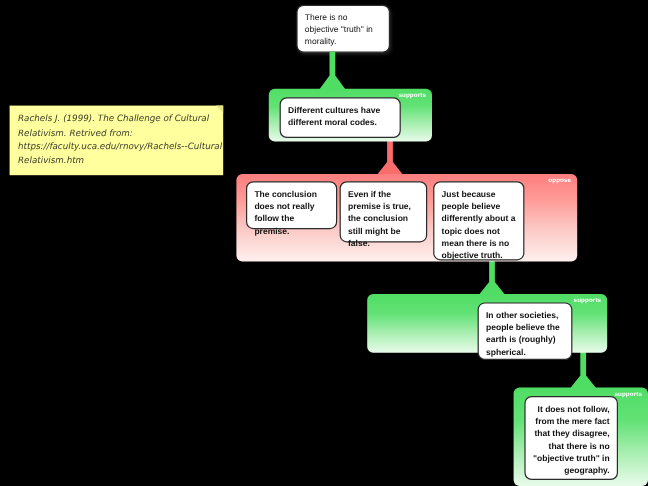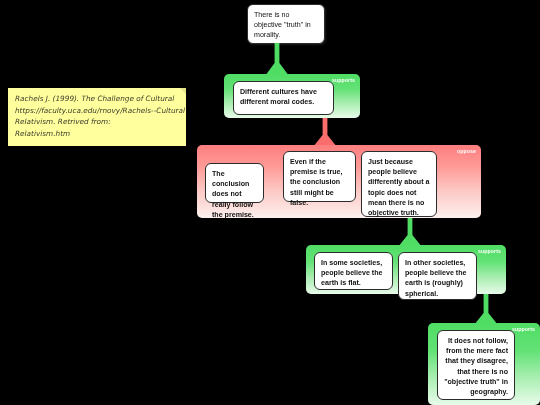--- a/index.html
+++ b/index.html
@@ -120,50 +120,47 @@
     <path d="M10.6 0 H15.4 V21 L25 33 H1 L10.6 21 Z" fill="#4fdd64"></path>
   </svg>
 
   <div class="card floating" style="left:247px; top:4px; width:78px; height:40px;">
     <span>There is no objective "truth" in morality.</span>
   </div>
 
   <div class="sticky" style="left:8px; top:88px; width:178px; height:58px;">
     <span class="fold"></span>
     <div class="sticky-line">Rachels J. (1999). The Challenge of Cultural</div>
+    <div class="sticky-line">Relativism. Retrived from:</div>
     <div class="sticky-line">https://faculty.uca.edu/rnovy/Rachels--Cultural</div>
-    <div class="sticky-line">Relativism. Retrived from:</div>
     <div class="sticky-line">Relativism.htm</div>
   </div>
 
   <div class="panel support" style="left:224px; top:74px; width:136px; height:44px;">
     <span class="panel-label">supports</span>
     <div class="card" style="left:9px; top:7px; width:101px; height:34px;">
       <span>Different cultures have different moral codes.</span>
     </div>
   </div>
 
   <div class="panel oppose" style="left:197px; top:145px; width:284px; height:73px;">
     <span class="panel-label">oppose</span>
-    <div class="card" style="left:8px; top:18px; width:59px; height:40px;">
+    <div class="card" style="left:8px; top:6px; width:76px; height:40px;">
       <span>The conclusion does not really follow the premise.</span>
     </div>
     <div class="card" style="left:164px; top:6px; width:76px; height:66px;">
       <span>Just because people believe differently about a topic does not mean there is no objective truth.</span>
     </div>
     <div class="card" style="left:86px; top:6px; width:73px; height:51px;">
       <span>Even if the premise is true, the conclusion still might be false.</span>
     </div>
   </div>
 
   <div class="panel support" style="left:306px; top:245px; width:200px; height:49px;">
     <span class="panel-label">supports</span>
-    <div class="card" style="left:8px; top:7px; width:79px; height:38px;">
-      <span>In some societies, people believe the earth is flat.</span>
-    </div>
     <div class="card" style="left:92px; top:7px; width:79px; height:48px;">
       <span>In other societies, people believe the earth is (roughly) spherical.</span>
     </div>
   </div>
 
   <div class="panel support" style="left:428px; top:323px; width:112px; height:82px;">
     <span class="panel-label">supports</span>
     <div class="card" style="left:9px; top:7px; width:78px; height:70px;text-align:right;">
       <span>It does not follow, from the mere fact that they disagree, that there is no "objective truth" in geography.</span>
     </div>

